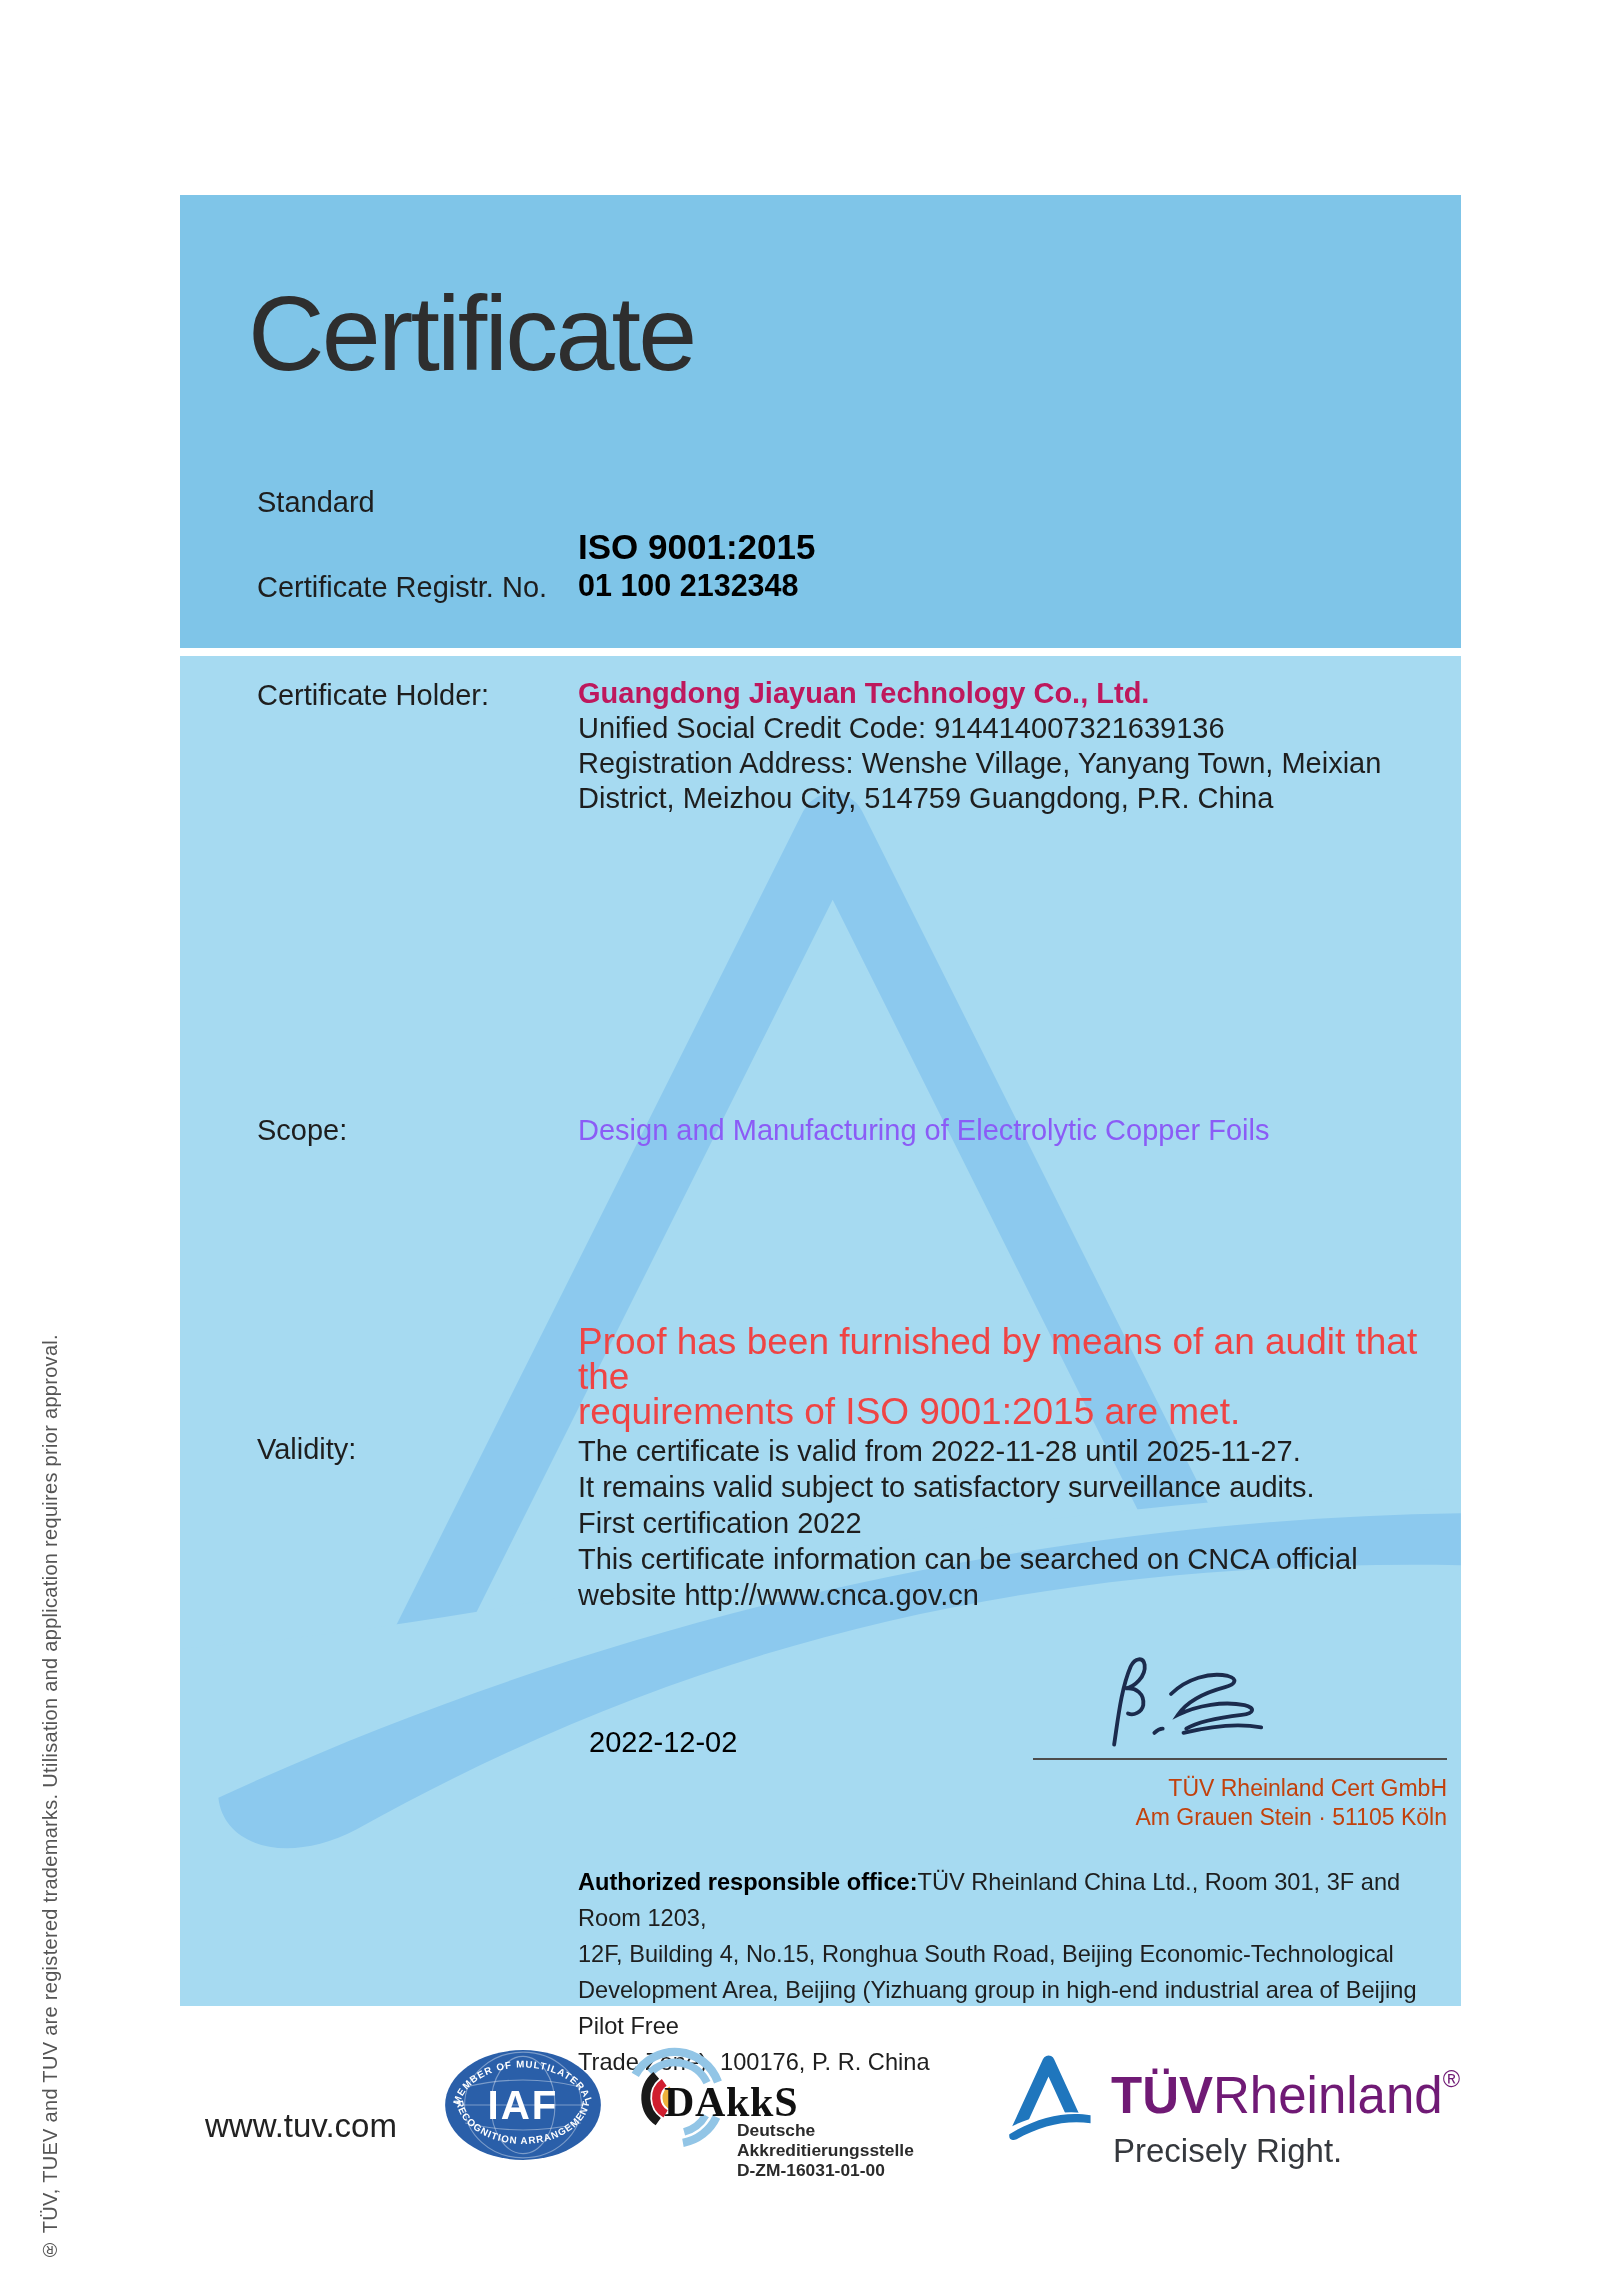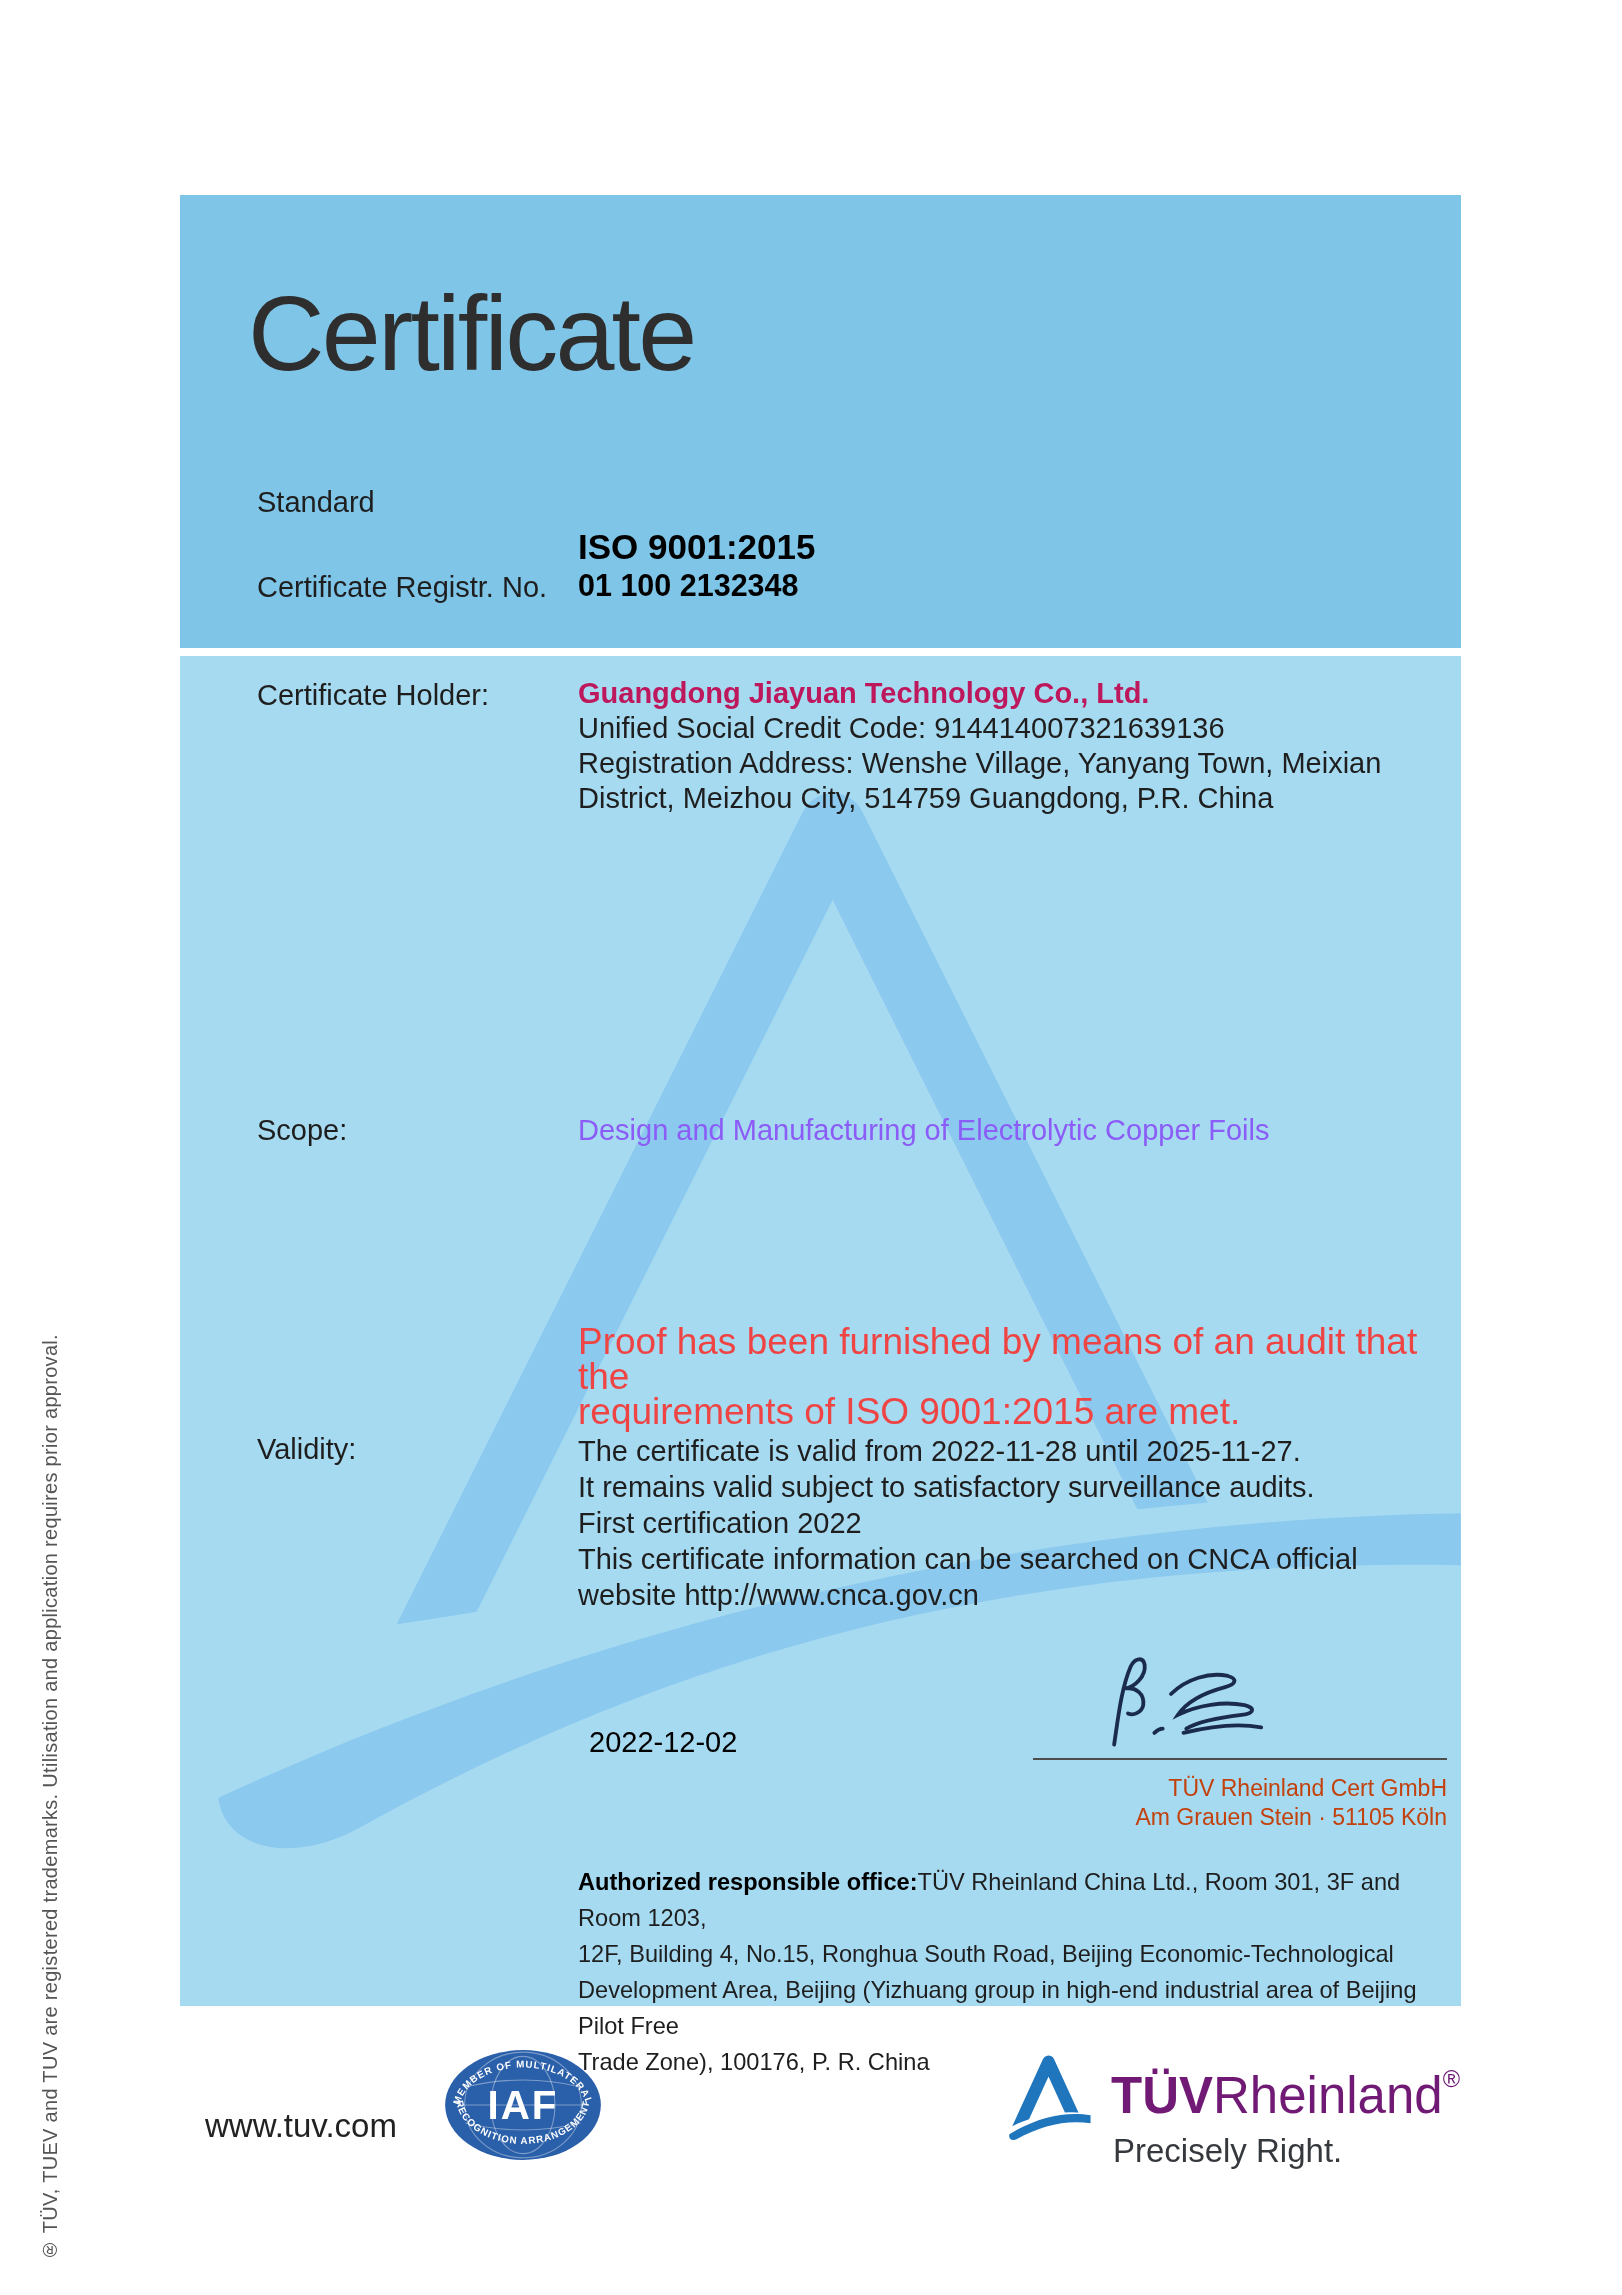--- a/index.html
+++ b/index.html
@@ -152,20 +152,39 @@
     </defs>
     <text font-family="Liberation Sans, sans-serif" font-size="14" font-weight="700" fill="#ffffff" letter-spacing="1.5" text-anchor="middle">
       <textPath href="#iafTop" startOffset="50%">MEMBER OF MULTILATERAL</textPath>
     </text>
     <text font-family="Liberation Sans, sans-serif" font-size="14" font-weight="700" fill="#ffffff" letter-spacing="1.5" text-anchor="middle">
       <textPath href="#iafBottom" startOffset="50%">RECOGNITION ARRANGEMENT</textPath>
     </text>
     <text x="115" y="102" font-family="Liberation Sans, sans-serif" font-size="58" font-weight="700" fill="#ffffff" text-anchor="middle" letter-spacing="3">IAF</text>
   </svg>
 
+  <div class="abs dakks">
+    <svg class="dakks-arcs" viewBox="0 0 160 160" xmlns="http://www.w3.org/2000/svg" fill="none" stroke-linecap="butt">
+      <g stroke="#92c5e6">
+        <path d="M 14.8 43 A 66 66 0 0 1 134 53.4" stroke-width="12"></path>
+        <path d="M 131.8 103.9 A 66 66 0 0 1 83.5 141" stroke-width="12"></path>
+        <path d="M 36 40 A 51 51 0 0 1 118.2 54.4" stroke-width="11"></path>
+        <path d="M 116.2 101.5 A 51 51 0 0 1 85.2 125.3" stroke-width="11"></path>
+      </g>
+      <path d="M 45 43.8 A 42 42 0 0 0 47.9 110.4" stroke="#1a1a1a" stroke-width="13"></path>
+      <path d="M 56.5 53.9 A 27 27 0 0 0 58.5 99.4" stroke="#d01f2f" stroke-width="12"></path>
+      <path d="M 66.5 64.2 A 13 13 0 0 0 67.6 88.2" stroke="#edb23c" stroke-width="10"></path>
+    </svg>
+    <div class="dakks-word">DAkkS</div>
+    <div class="dakks-sub">
+      <div>Deutsche</div>
+      <div>Akkreditierungsstelle</div>
+      <div>D-ZM-16031-01-00</div>
+    </div>
+  </div>
 
   <div class="abs tuv">
     <svg class="tuv-triangle" viewBox="0 0 120 120" xmlns="http://www.w3.org/2000/svg">
       <path d="M 18 104 L 60 12 L 102 104 Z" fill="none" stroke="#1f76bd" stroke-width="17" stroke-linejoin="round"></path>
       <path d="M 0 106 C 40 84, 80 78, 120 84 L 120 120 L 0 120 Z" fill="#ffffff"></path>
       <path d="M 6 112 C 45 88, 85 80, 118 86 L 118 97 C 85 92, 50 100, 16 119 C 8 122, 5 118, 6 112 Z" fill="#1f76bd"></path>
     </svg>
     <div class="tuv-word"><span class="b">TÜV</span><span>Rheinland</span><sup>®</sup></div>
     <div class="tuv-tag">Precisely Right.</div>
   </div>

